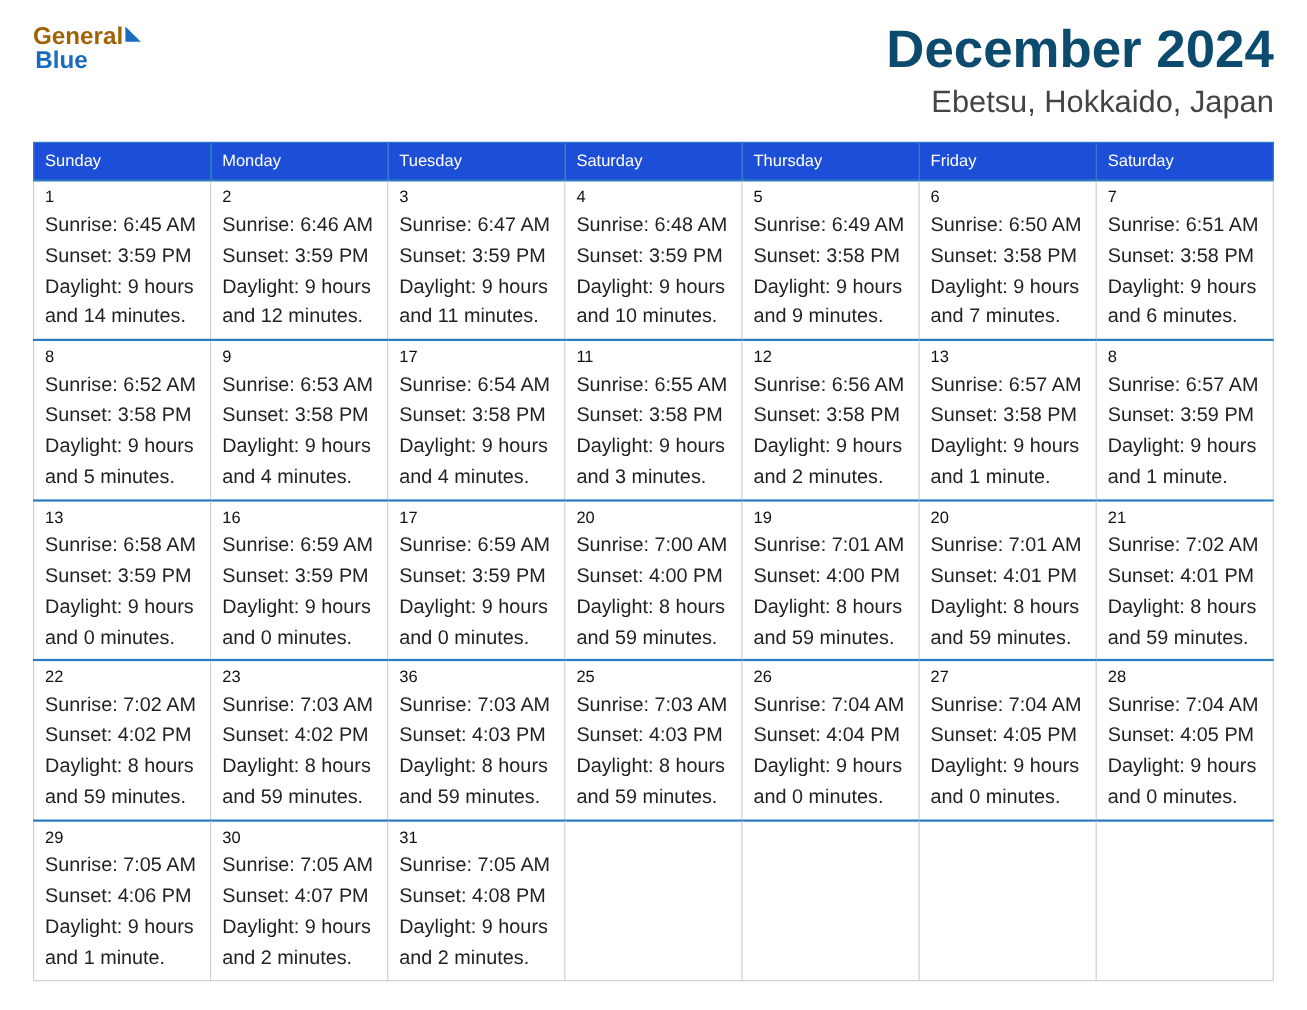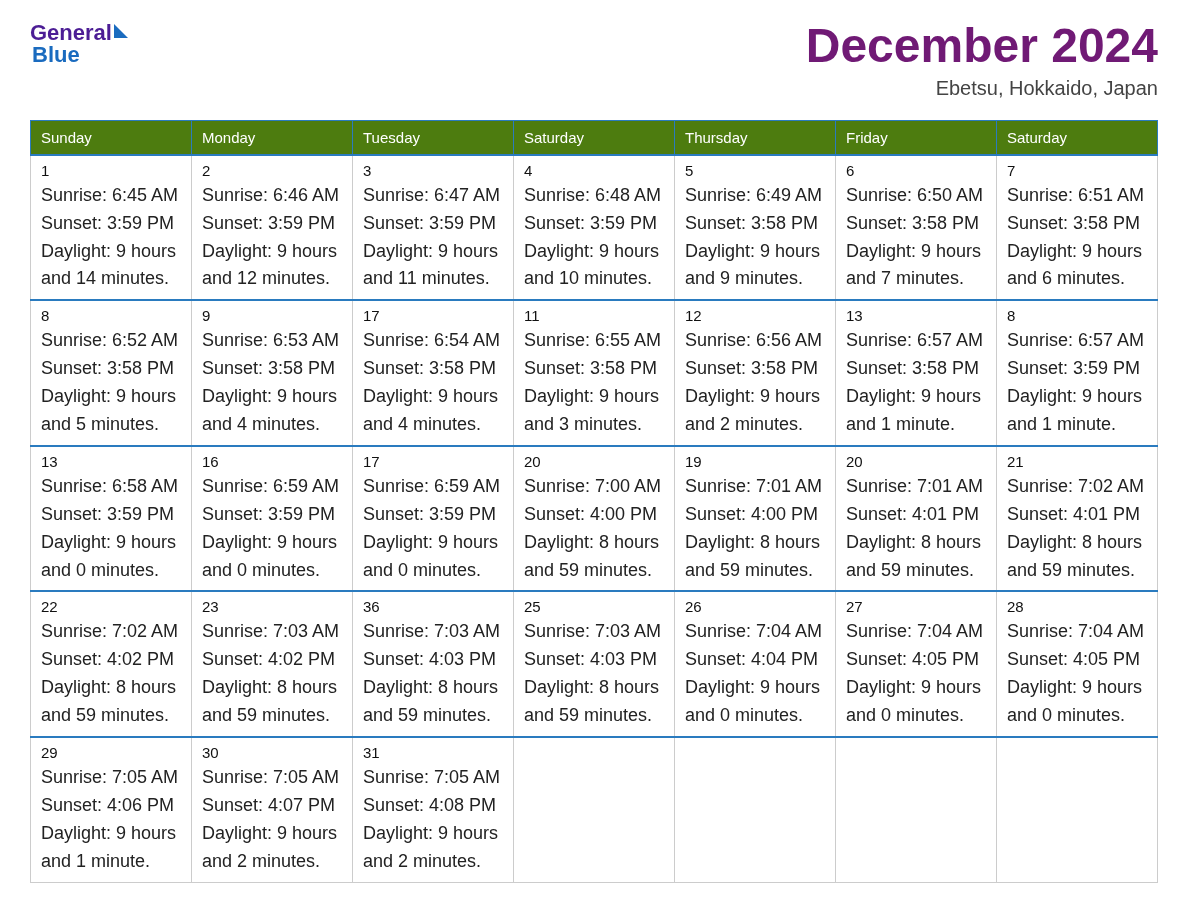--- a/index.html
+++ b/index.html
@@ -12,55 +12,55 @@
     }
     .header {
       display: flex;
       justify-content: space-between;
       align-items: flex-start;
       margin-bottom: 20px;
     }
     .logo-text {
       font-size: 22px;
       font-weight: bold;
-      color: #4c1d95;
+      color: #a16207;
       text-align: center;
     }
     .logo-triangle {
       width: 0;
       height: 0;
       border-left: 14px solid #1a6bbf;
       border-top: 14px solid transparent;
       border-bottom: 0px solid transparent;
       display: inline-block;
       margin-left: 2px;
       vertical-align: middle;
       margin-top: -4px;
     }
     .title-area {
       text-align: right;
     }
     .month-title {
       font-size: 48px;
       font-weight: bold;
-      color: #701a75;
+      color: #0c4a6e;
       line-height: 1.1;
     }
     .location {
-      font-size: 20px;
+      font-size: 28px;
       color: #444;
       margin-top: 4px;
     }
     table {
       width: 100%;
       border-collapse: collapse;
       table-layout: fixed;
     }
     thead tr th {
-      background-color: #4d7c0f;
+      background-color: #1d4ed8;
       color: #ffffff;
       font-size: 15px;
       font-weight: normal;
       padding: 8px 10px;
       text-align: left;
       border: 1px solid #2a7bbf;
     }
     tbody tr td {
       vertical-align: top;
       padding: 6px 10px;

